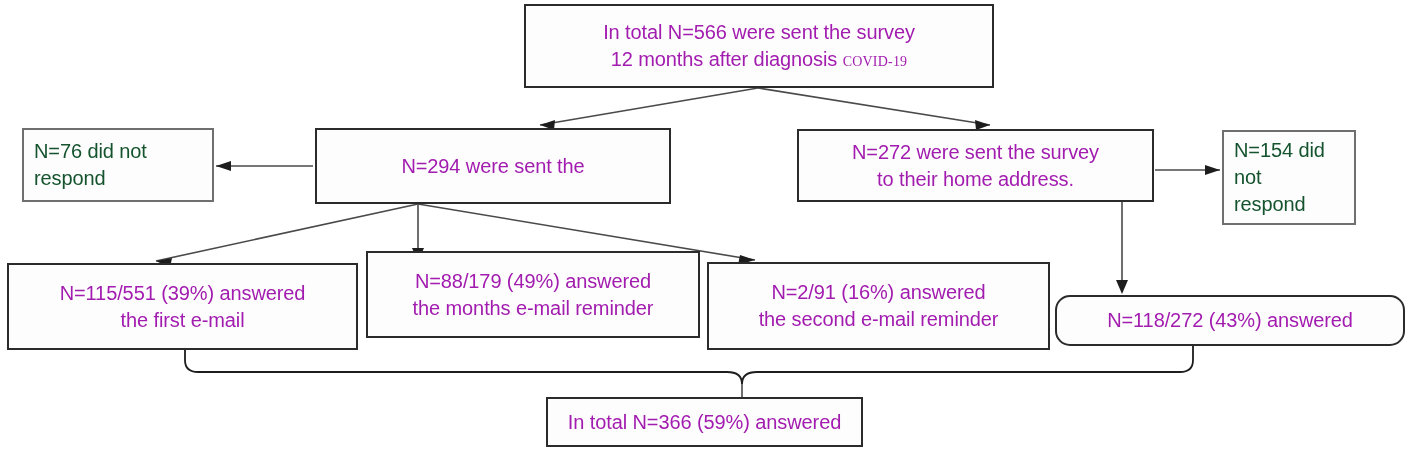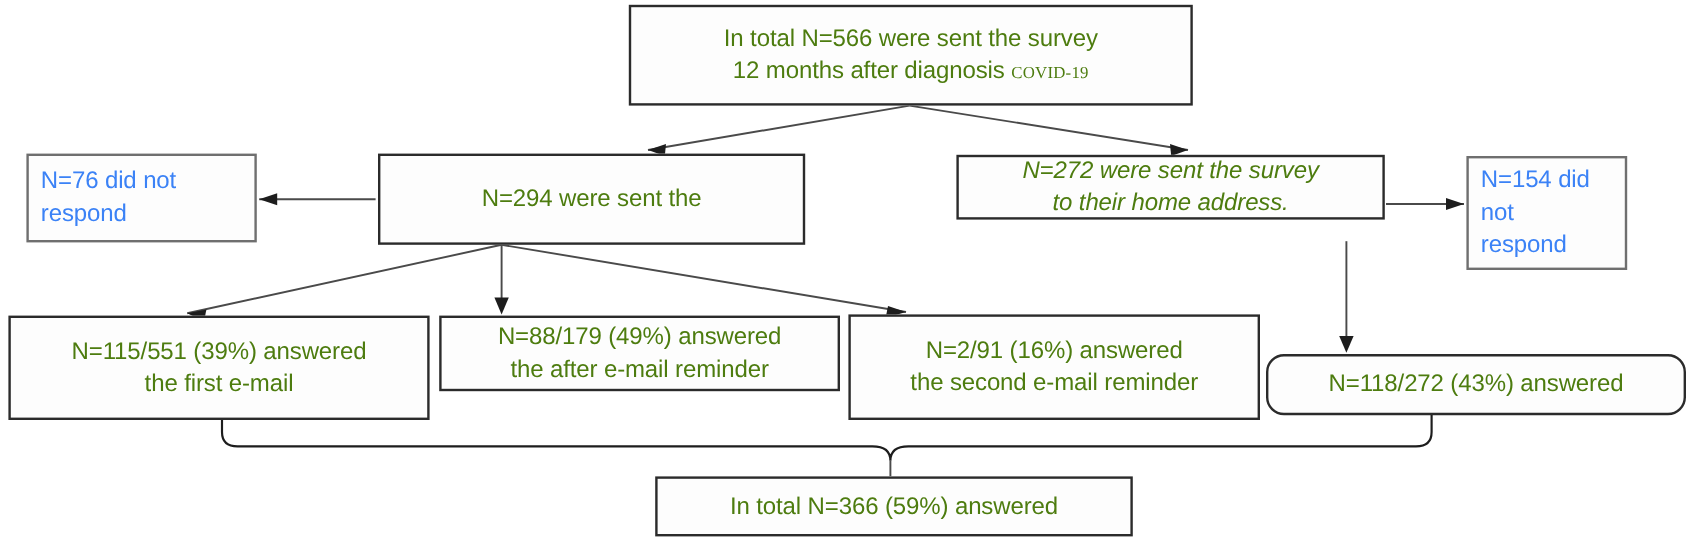--- a/index.html
+++ b/index.html
@@ -17,30 +17,30 @@
   }
   .node {
     position: absolute;
     box-sizing: border-box;
     border: 2px solid #2b2b2b;
     background: #fdfdfd;
     display: flex;
     align-items: center;
     justify-content: center;
     text-align: center;
-    color: #4d7c0f;
+    color: #a21caf;
     font-size: 20px;
     line-height: 1.34;
     letter-spacing: -0.1px;
     padding: 2px 6px;
   }
   .node .txt { display: block; width: 100%; }
   .node.muted {
     border-color: #8d8d8d;
-    color: #3b82f6;
+    color: #14532d;
   }
   .node.muted .txt { text-align: left; padding-left: 4px; }
   .node.thin { border-width: 2px; border-color: #6f6f6f; }
   .serif {
     font-family: "Liberation Serif", serif;
     font-size: 14px;
     letter-spacing: 0.2px;
   }
   svg.edges {
     position: absolute;
@@ -128,56 +128,56 @@
       <span>respond</span>
     </span>
   </div>
 
   <div class="node" style="left:315px; top:128px; width:356px; height:76px;justify-content:flex-end;">
     <span class="txt">
       <span>N=294 were sent the</span><br>
     </span>
   </div>
 
-  <div class="node" style="left:797px; top:129px; width:357px; height:54px;font-style:italic;">
+  <div class="node" style="left:797px; top:129px; width:357px; height:73px;">
     <span class="txt">
       <span>N=272 were sent the survey</span><br>
       <span>to their home address.</span>
     </span>
   </div>
 
   <div class="node muted thin" style="left:1222px; top:130px; width:134px; height:95px;">
     <span class="txt">
       <span>N=154 did not</span><br>
       <span>respond</span>
     </span>
   </div>
 
   <div class="node" style="left:7px; top:263px; width:351px; height:87px;">
     <span class="txt">
       <span>N=115/551 (39%) answered</span><br>
       <span>the first e-mail</span>
     </span>
   </div>
 
-  <div class="node" style="left:366px; top:263px; width:334px; height:63px;">
+  <div class="node" style="left:366px; top:251px; width:334px; height:87px;">
     <span class="txt">
       <span>N=88/179 (49%) answered</span><br>
-      <span>the after e-mail reminder</span>
+      <span>the months e-mail reminder</span>
     </span>
   </div>
 
   <div class="node" style="left:707px; top:262px; width:343px; height:88px;">
     <span class="txt">
       <span>N=2/91 (16%) answered</span><br>
       <span>the second e-mail reminder</span>
     </span>
   </div>
 
   <div class="node" style="left:1055px; top:295px; width:350px; height:51px;border-radius:15px;">
     <span class="txt">N=118/272 (43%) answered</span>
   </div>
 
-  <div class="node" style="left:546px; top:397px; width:398px; height:50px;">
+  <div class="node" style="left:546px; top:397px; width:317px; height:50px;">
     <span class="txt">In total N=366 (59%) answered</span>
   </div>
 
 </div>
 
 </body></html>

